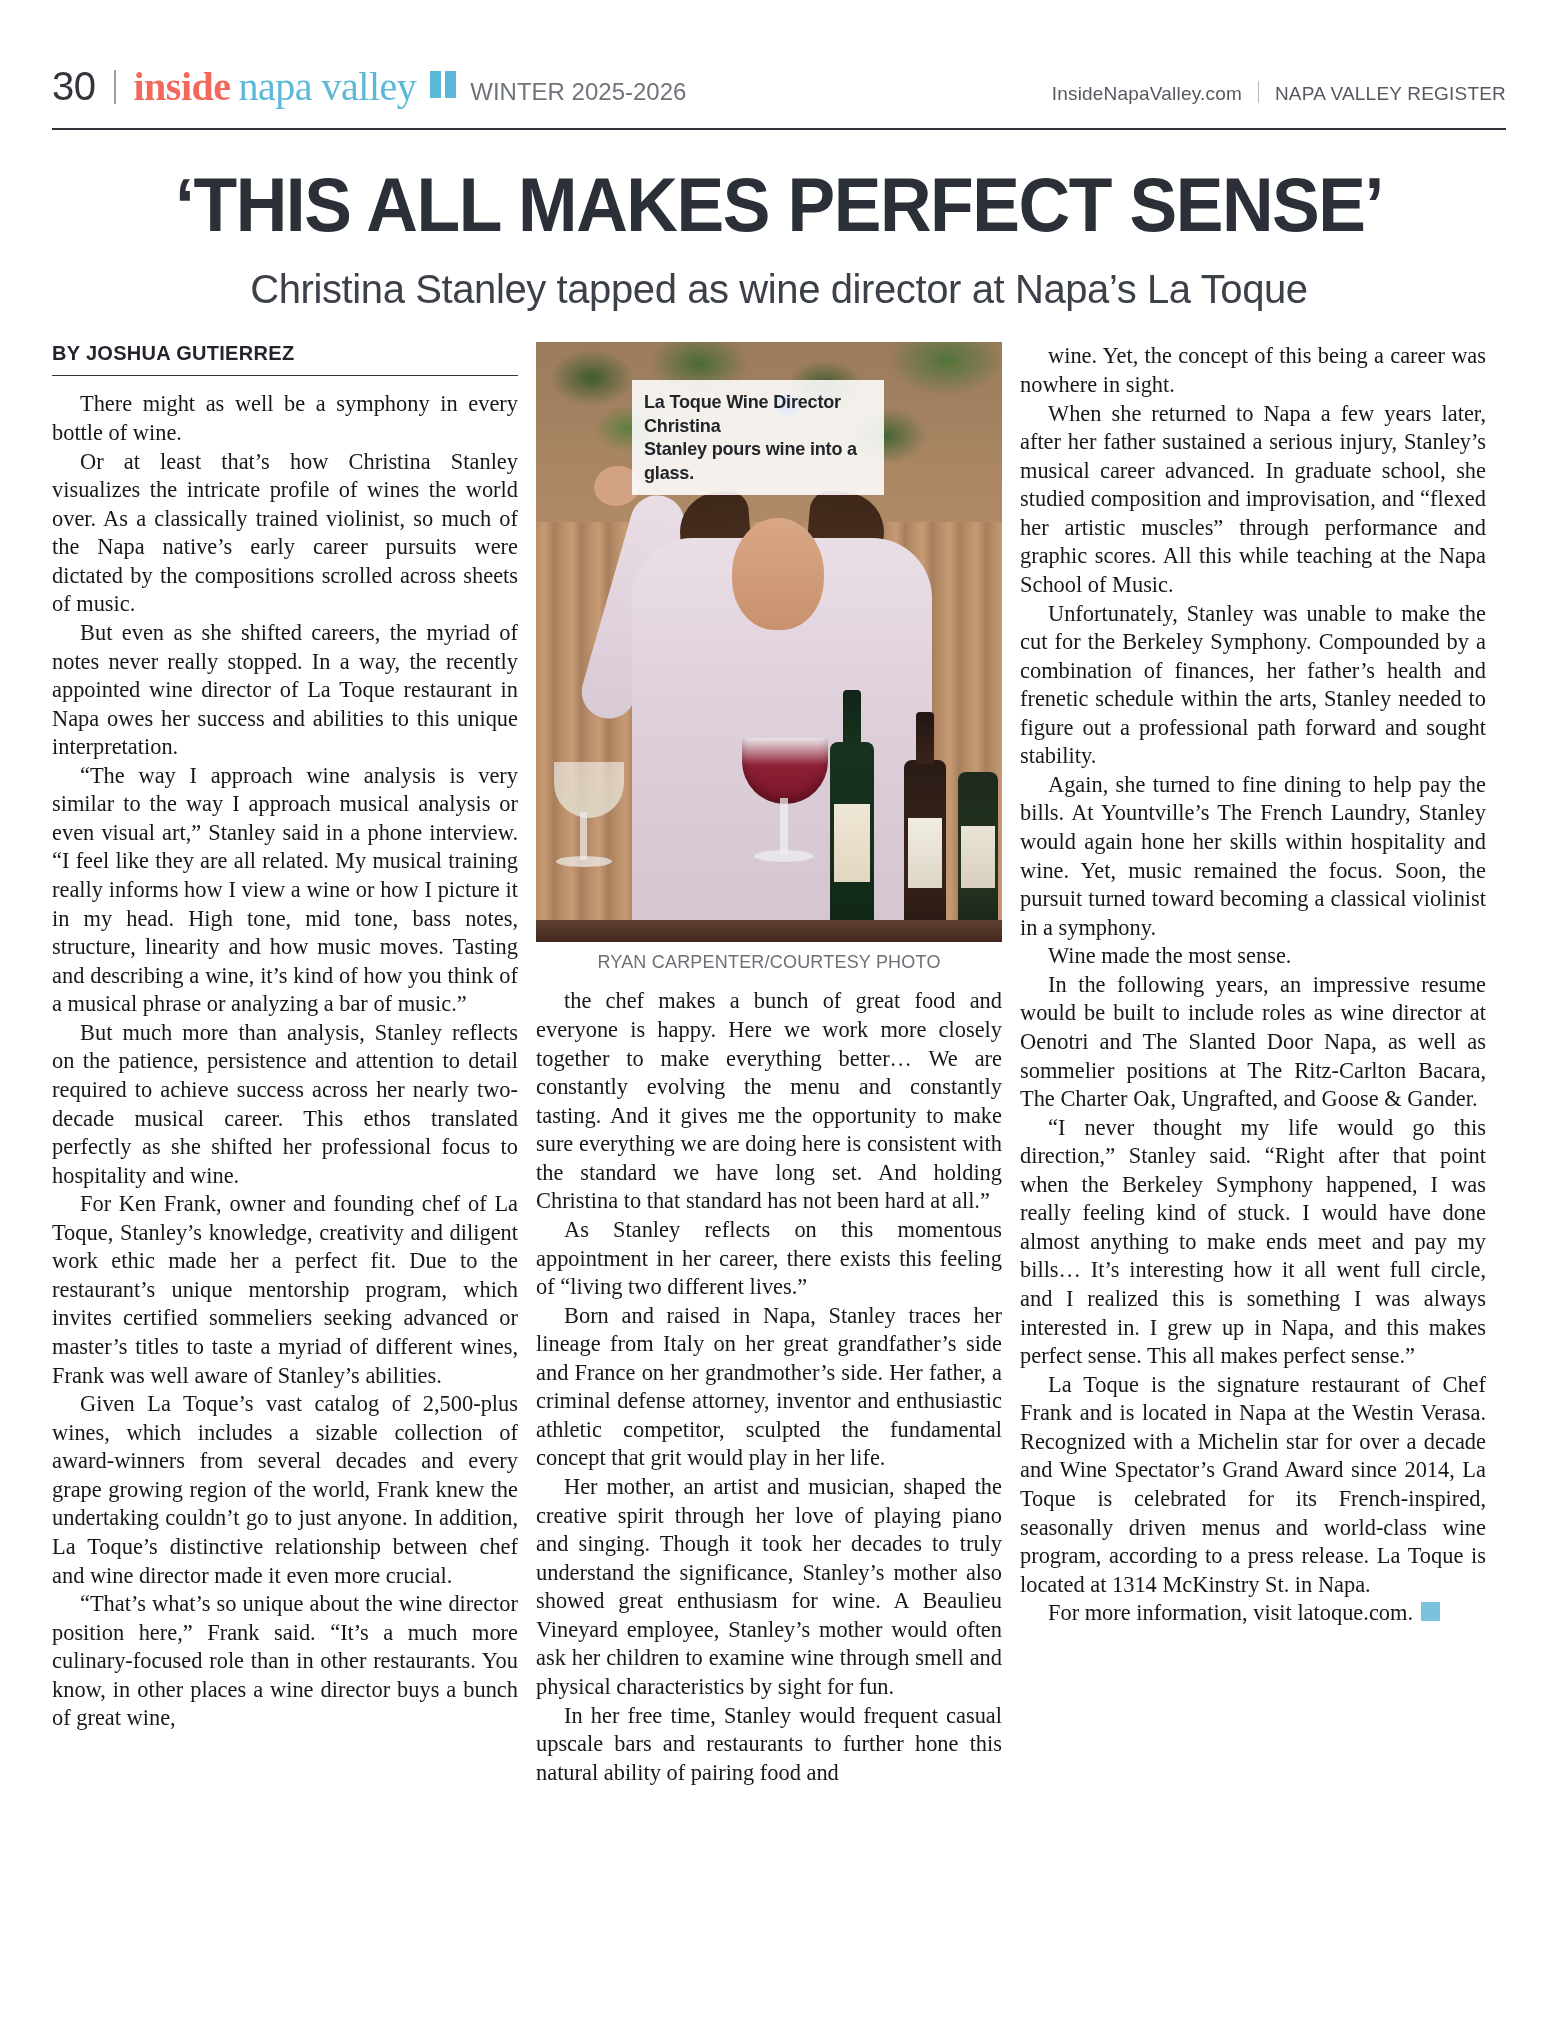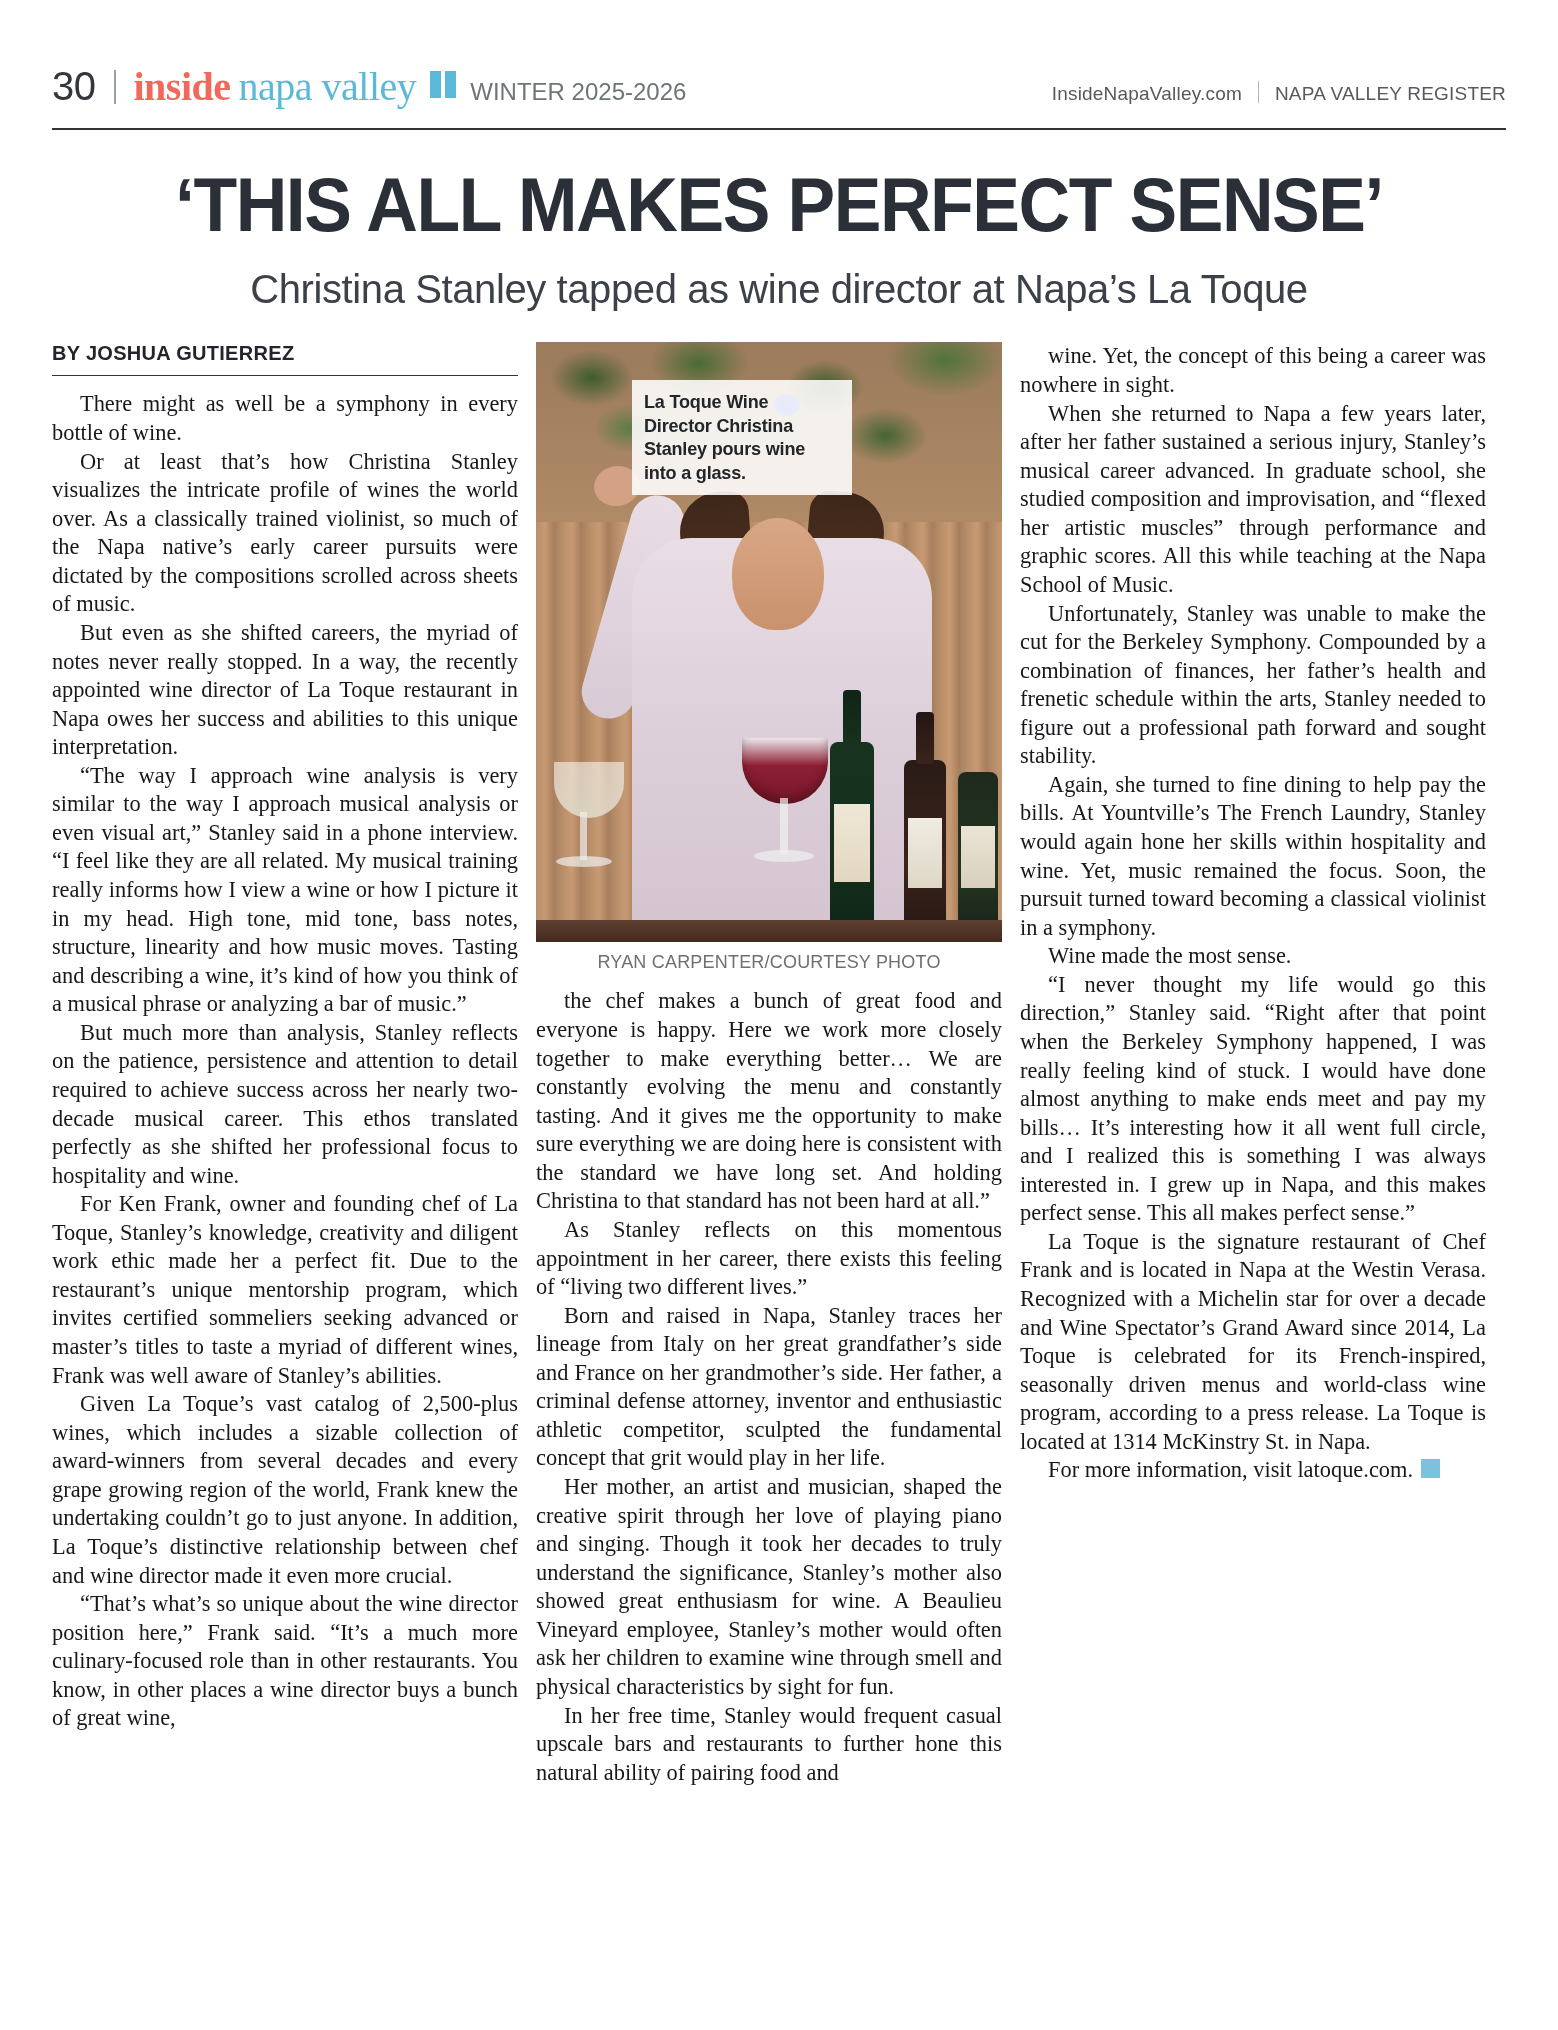--- a/index.html
+++ b/index.html
@@ -315,21 +315,21 @@
   }
   .photo .counter {
     position: absolute; left: 0; right: 0; bottom: 0; height: 22px;
     background: linear-gradient(180deg, #5d4030 0%, #44291e 100%);
   }
 
   .caption-box {
     position: absolute;
     left: 96px;
     top: 38px;
-    width: 220px;
+    width: 252px;
     background: rgba(255,255,255,0.88);
     padding: 10px 12px 11px 12px;
     box-sizing: border-box;
   }
   .caption-box .cap-line {
     font-family: "Liberation Sans", sans-serif;
     font-weight: 700;
     font-size: 19px;
     line-height: 1.23;
     color: #222529;
@@ -444,20 +444,21 @@
       </div>
     </div>
 
     <div class="col">
       <div>
         <p class="body">wine. Yet, the concept of this being a career was nowhere in sight.</p>
         <p class="body">When she returned to Napa a few years later, after her father sustained a serious injury, Stanley’s musical career advanced. In graduate school, she studied composition and improvisation, and “flexed her artistic muscles” through performance and graphic scores. All this while teaching at the Napa School of Music.</p>
         <p class="body">Unfortunately, Stanley was unable to make the cut for the Berkeley Symphony. Compounded by a combination of finances, her father’s health and frenetic schedule within the arts, Stanley needed to figure out a professional path forward and sought stability.</p>
         <p class="body">Again, she turned to fine dining to help pay the bills. At Yountville’s The French Laundry, Stanley would again hone her skills within hospitality and wine. Yet, music remained the focus. Soon, the pursuit turned toward becoming a classical violinist in a symphony.</p>
         <p class="body">Wine made the most sense.</p>
+        <p class="body">In the following years, an impressive resume would be built to include roles as wine director at Oenotri and The Slanted Door Napa, as well as sommelier positions at The Ritz-Carlton Bacara, The Charter Oak, Ungrafted, and Goose &amp; Gander.</p>
         <p class="body">“I never thought my life would go this direction,” Stanley said. “Right after that point when the Berkeley Symphony happened, I was really feeling kind of stuck. I would have done almost anything to make ends meet and pay my bills… It’s interesting how it all went full circle, and I realized this is something I was always interested in. I grew up in Napa, and this makes perfect sense. This all makes perfect sense.”</p>
         <p class="body">La Toque is the signature restaurant of Chef Frank and is located in Napa at the Westin Verasa. Recognized with a Michelin star for over a decade and Wine Spectator’s Grand Award since 2014, La Toque is celebrated for its French-inspired, seasonally driven menus and world-class wine program, according to a press release. La Toque is located at 1314 McKinstry St. in Napa.</p>
         <p class="body"><span>For more information, visit latoque.com.</span><span class="endmark"></span></p>
       </div>
     </div>
 
   </div>
 </div>
 
 </body></html>

